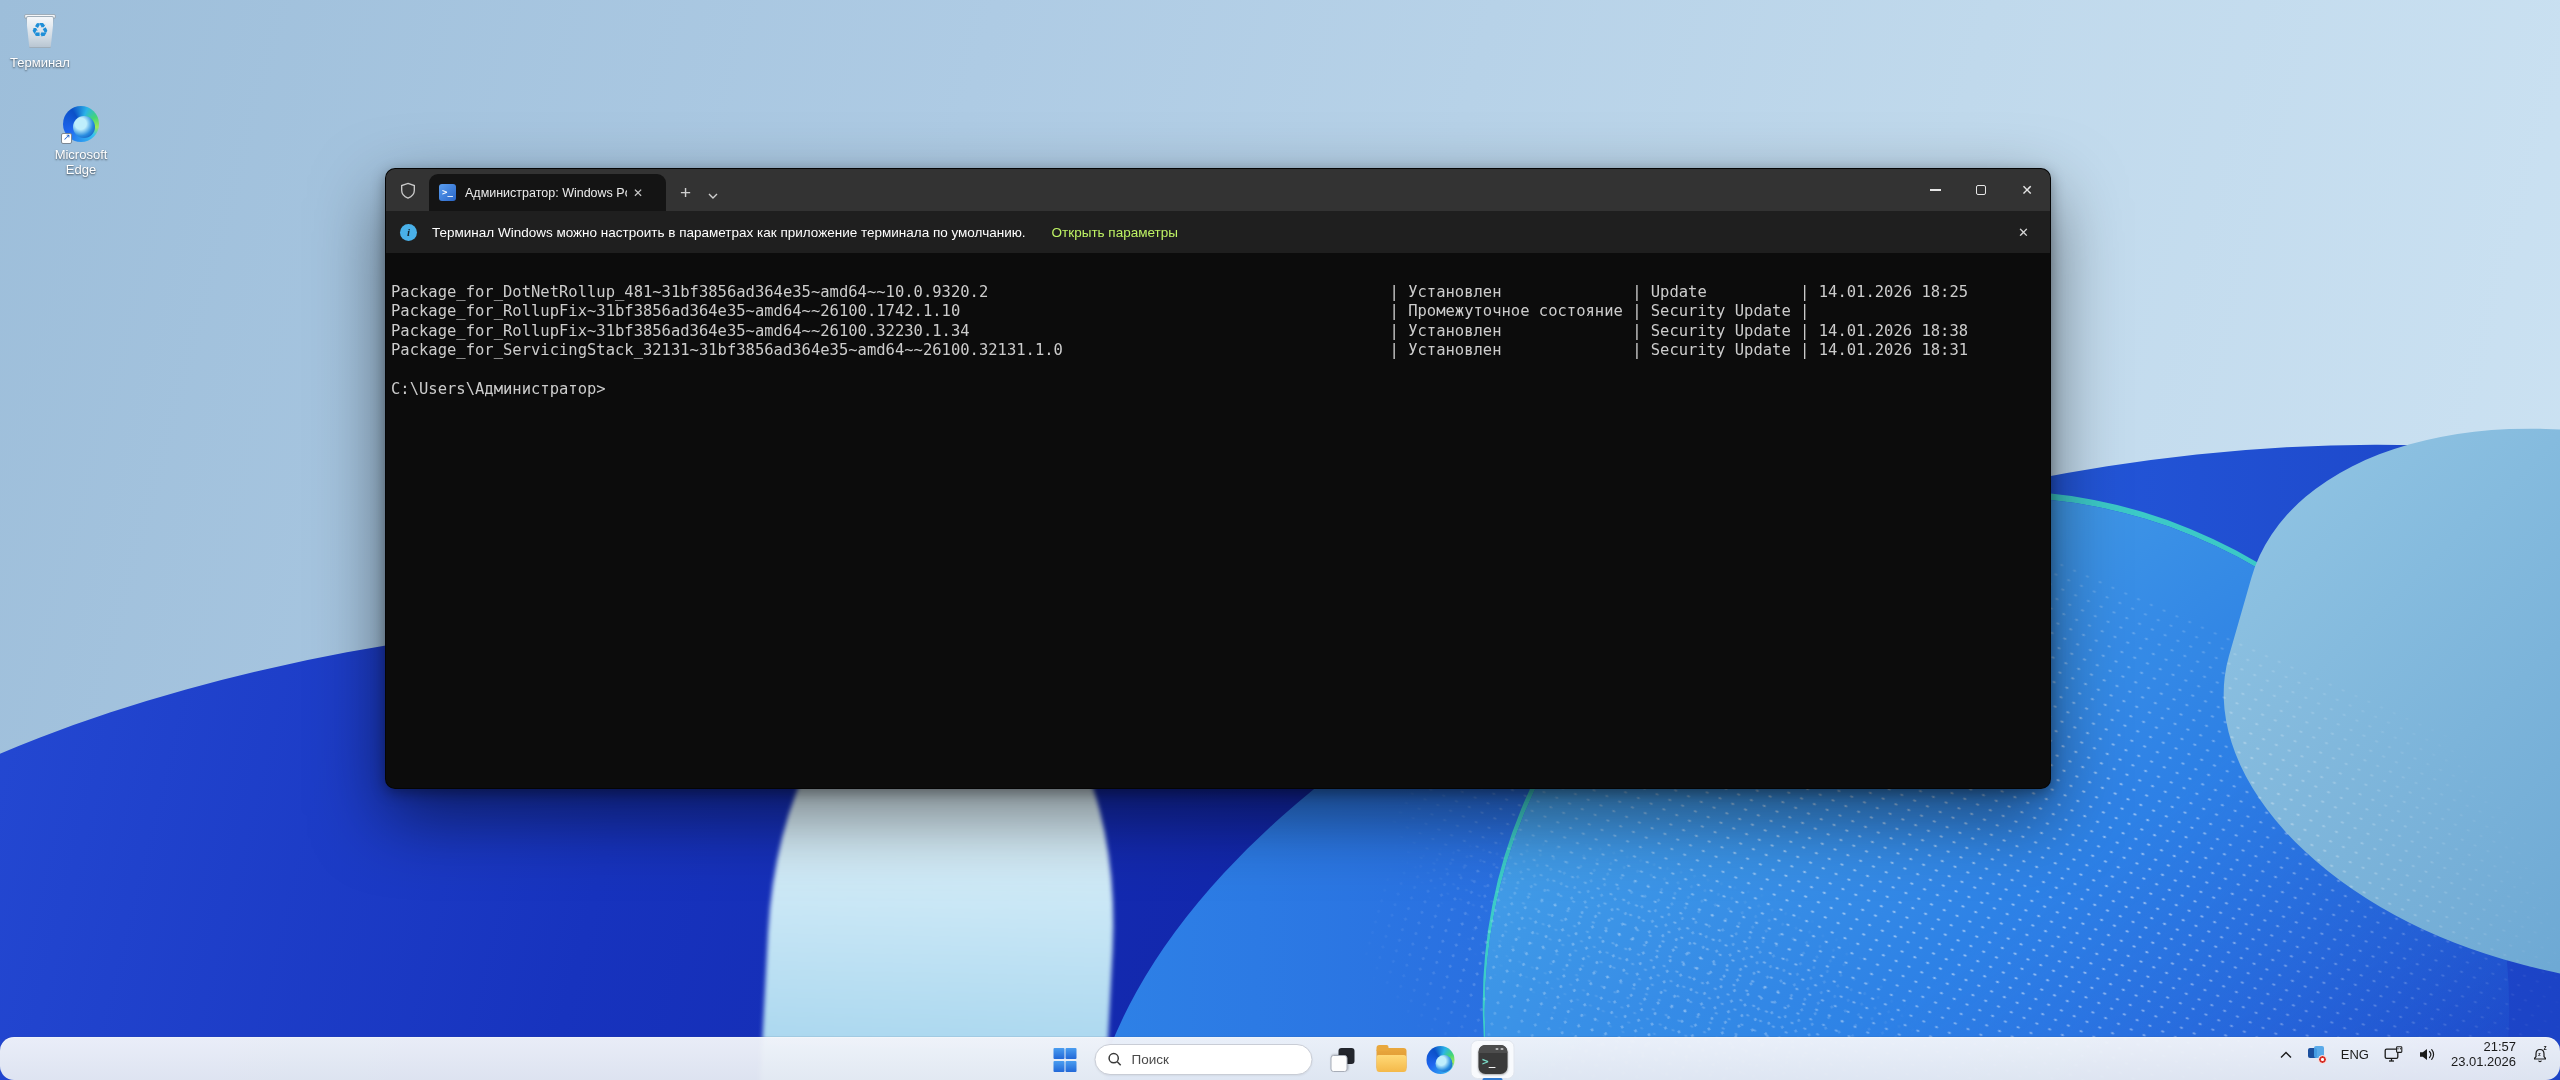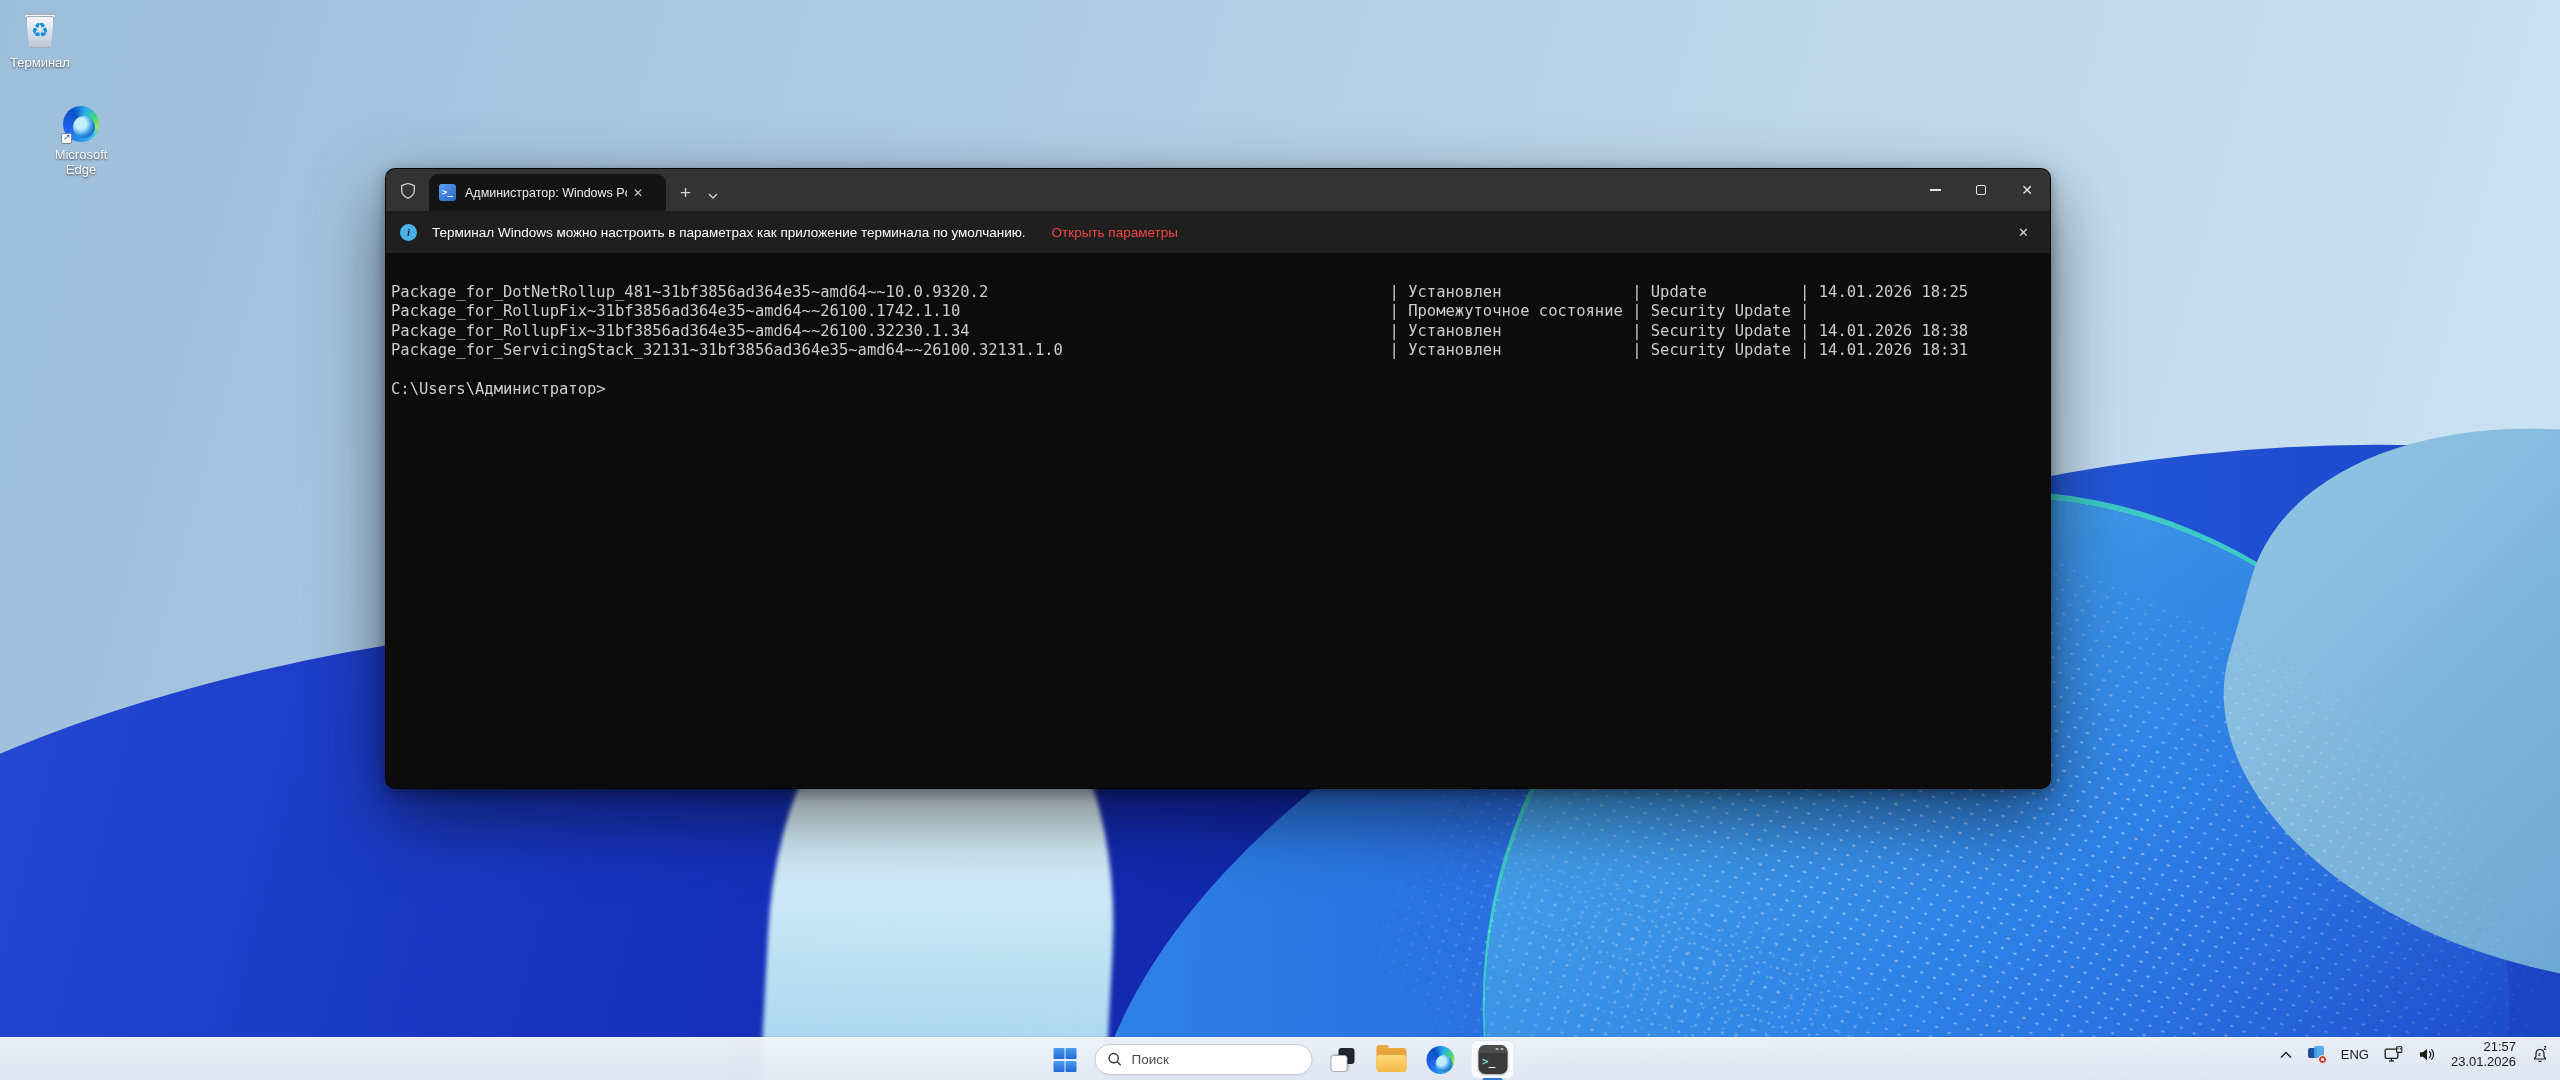--- a/index.html
+++ b/index.html
@@ -78,34 +78,34 @@
   .cap { width:46px; height:42px; display:flex; align-items:center; justify-content:center; }
   .glyph-min { width:11px; height:1.4px; background:#e6e6e6; }
   .glyph-max { width:10px; height:10px; border:1.4px solid #e6e6e6; border-radius:2px; }
   .glyph-x   { color:#e6e6e6; font-size:14px; line-height:14px; }
 
   .banner { height:42px; background:#1f1f1f; display:flex; align-items:center; padding:0 14px; }
   .info-dot { width:17px; height:17px; border-radius:50%; background:#49b0e8; color:#15242e;
               font-size:11px; font-weight:bold; text-align:center; line-height:17px; flex:none;
               font-family:"Liberation Serif",serif; font-style:italic; }
   .banner .msg { margin-left:15px; font-size:13.5px; color:#ffffff; }
-  .banner .lnk { margin-left:26px; font-size:13.5px; color:#ef4444; cursor:pointer; }
+  .banner .lnk { margin-left:26px; font-size:13.5px; color:#bef264; cursor:pointer; }
   .banner .sp { flex:1; }
   .banner .bx { color:#d8d8d8; font-size:13px; padding:4px 7px; }
 
   .term { position:absolute; left:0; right:0; top:84px; bottom:0; background:#0c0c0c;
           padding:30px 4px 0 5px; cursor:text; }
   .tline { font-family:"DejaVu Sans Mono",monospace; font-size:15.5px; line-height:19.4px;
            min-height:19.4px; color:#cccccc; white-space:pre; }
 
   
   .taskbar { position:absolute; left:0; right:0; bottom:0; height:43px;
              background:linear-gradient(180deg,rgba(240,243,249,.97),rgba(228,233,242,.97));
              border-top:1px solid rgba(255,255,255,.55);
-             box-shadow:0 -1px 0 rgba(60,80,120,.10); }
+             box-shadow:0 -1px 0 rgba(60,80,120,.10);border-radius:14px; }
   .tb-center { position:absolute; left:50%; top:0; height:43px; transform:translateX(-50%);
                display:flex; align-items:center; gap:11px; }
   .tb-btn { width:38px; height:38px; border-radius:6px; display:flex; align-items:center; justify-content:center; position:relative; }
   .winlogo { width:23px; height:23px; display:grid; grid-template-columns:11px 11px; grid-template-rows:11px 11px; gap:1.5px; }
   .winlogo i { background:linear-gradient(180deg,#4a9df0,#2268d8); border-radius:1px; }
   .searchbox { width:218px; height:31px; background:#ffffff; border:1px solid #c9cdd6; border-radius:16px;
                display:flex; align-items:center; padding:0 12px; box-shadow:0 1px 2px rgba(0,0,0,.06); }
   .searchbox input { border:0; outline:0; background:transparent; font-size:13.5px; color:#3a3a3a; width:150px;
                      font-family:"Liberation Sans",sans-serif; margin-left:9px; }
   .searchbox input::placeholder { color:#4a4a4a; opacity:1; }

